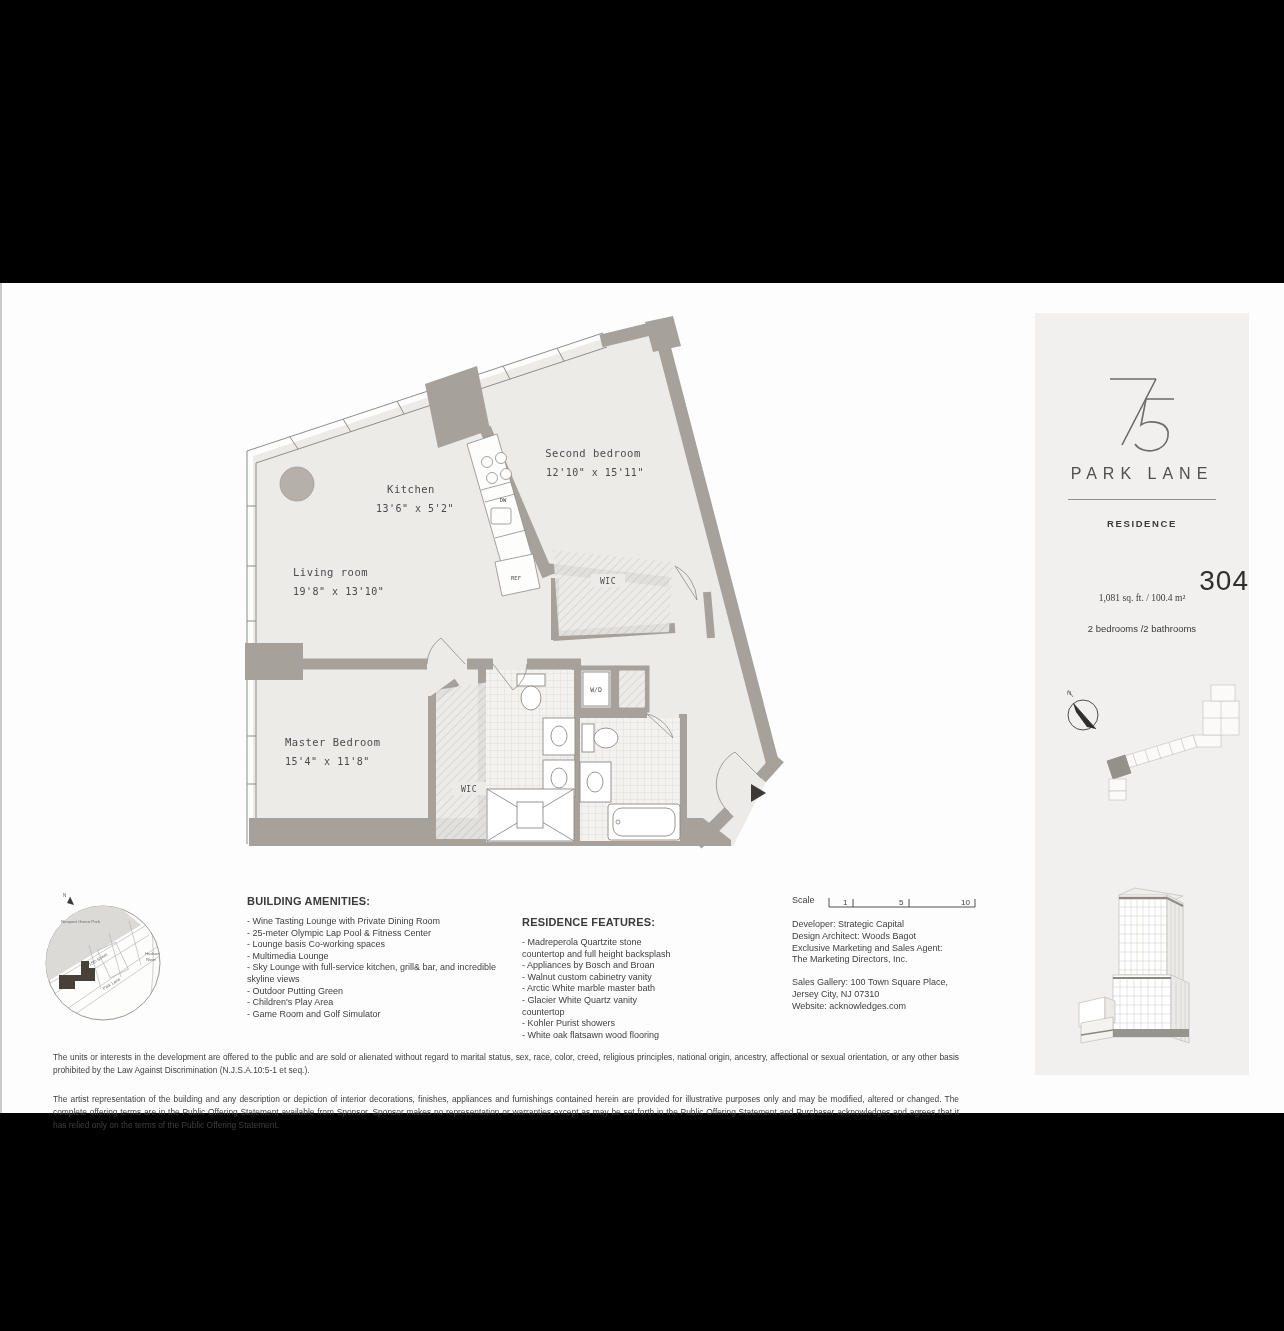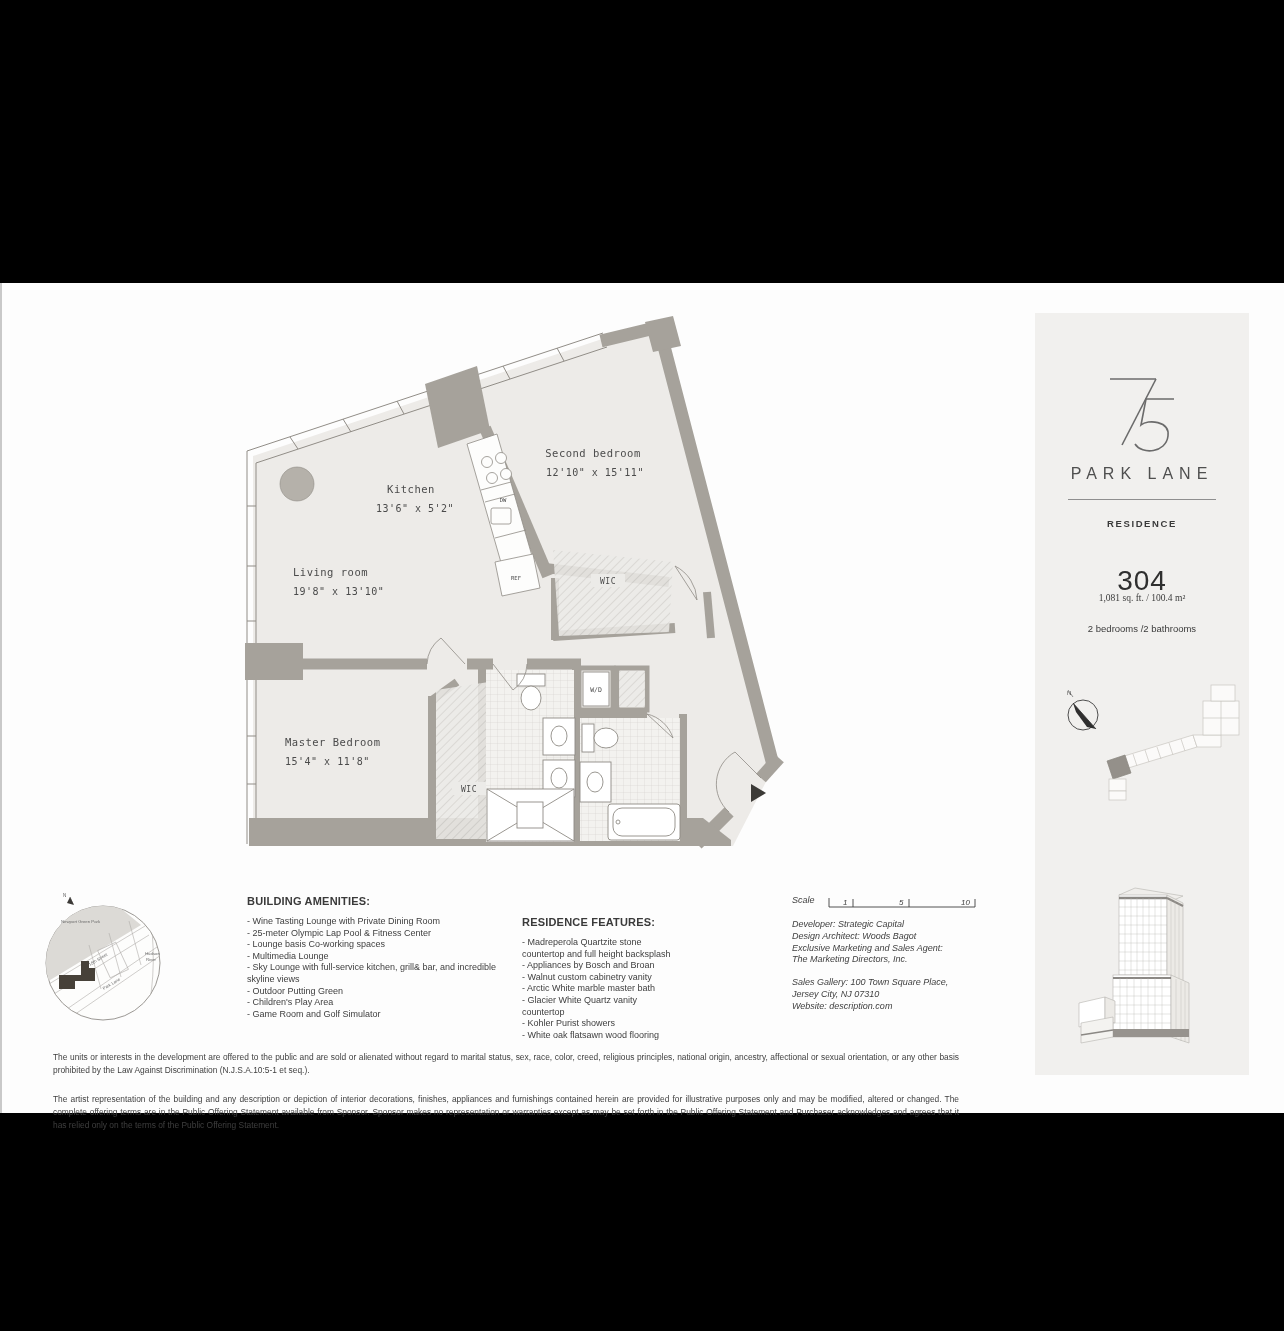--- a/index.html
+++ b/index.html
@@ -18,38 +18,38 @@
   .pname{font-size:10.5px;}
   .pdims{font-size:10px;}
   .ptiny{font-size:8px;letter-spacing:0.5px;}
   .pxs{font-size:5.5px;letter-spacing:0;}
   
   .col-title{font-size:11px;font-weight:700;color:#3a3a3a;letter-spacing:0.2px;margin:0 0 9px 0;}
   .li{font-size:9px;line-height:11.6px;color:#3e3e3e;}
   .map-fig{left:35px;top:600px;width:132px;height:146px;}
   .amenities{left:245px;top:612px;width:255px;}
   .features{left:520px;top:612px;width:158px;margin-top:21px;}
-  .rightcol{left:790px;top:612px;width:200px;font-style:italic;}
+  .rightcol{left:790px;top:612px;width:200px;}
   .scale-row{display:flex;align-items:flex-start;gap:10px;}
   .scale-label{font-size:9px;color:#3e3e3e;}
   .contact{margin-top:8px;}
   .contact .li{line-height:11.8px;}
   .contact-group2{margin-top:11px;}
   .disclaimer{left:35px;top:752px;width:938px;font-size:8.4px;line-height:13px;color:#3f3f3f;text-align:justify;}
   .disclaimer p{margin:16px;}
   
   .card{
     left:1033px;top:30px;width:214px;height:762px;background:#f1f0ee;
   }
   .brand-name{position:absolute;top:152px;left:0;width:100%;text-align:center;
     font-size:16px;letter-spacing:6px;color:#4f4f4f;}
   .divider{position:absolute;top:186px;left:33px;width:148px;height:1px;background:#8f8f8f;}
   .residence-label{position:absolute;top:205px;left:0;width:100%;text-align:center;
     font-size:9.5px;font-weight:700;letter-spacing:1.6px;color:#3a3a3a;}
-  .unit-number{position:absolute;top:252px;left:0;width:100%;text-align:center;
+  .unit-number{position:absolute;top:252px;left:0;width:100%;text-align:right;
     font-size:28px;letter-spacing:1px;color:#2f2f2f;}
   .unit-area,.unit-rooms{position:absolute;left:0;width:100%;text-align:center;
     font-size:9.5px;color:#3a3a3a;}
   .unit-area{top:280px;font-family:Liberation Serif, serif;}
   .unit-rooms{top:310px;}
   .logo-svg{position:absolute;top:52px;left:47px;}
   .keyplan-svg{position:absolute;top:358px;left:8px;}
   .bldg-svg{position:absolute;top:572px;left:32px;}
 </style>
 </head>
@@ -293,21 +293,21 @@
       </svg>
     </div>
     <div class="contact">
       <div class="li">Developer: Strategic Capital</div>
       <div class="li">Design Architect: Woods Bagot</div>
       <div class="li">Exclusive Marketing and Sales Agent:</div>
       <div class="li">The Marketing Directors, Inc.</div>
       <div class="contact-group2">
         <div class="li">Sales Gallery: 100 Town Square Place,</div>
         <div class="li">Jersey City, NJ 07310</div>
-        <div class="li">Website: description.com</div>
+        <div class="li">Website: acknowledges.com</div>
       </div>
     </div>
   </div>
 
   <div class="abs disclaimer">
     <p>The units or interests in the development are offered to the public and are sold or alienated without regard to marital status, sex, race, color, creed, religious principles, national origin, ancestry, affectional or sexual orientation, or any other basis prohibited by the Law Against Discrimination (N.J.S.A.10:5-1 et seq.).</p>
     <p>The artist representation of the building and any description or depiction of interior decorations, finishes, appliances and furnishings contained herein are provided for illustrative purposes only and may be modified, altered or changed. The complete offering terms are in the Public Offering Statement available from Sponsor. Sponsor makes no representation or warranties except as may be set forth in the Public Offering Statement and Purchaser acknowledges and agrees that it has relied only on the terms of the Public Offering Statement.</p>
   </div>
 
   <div class="abs card">

